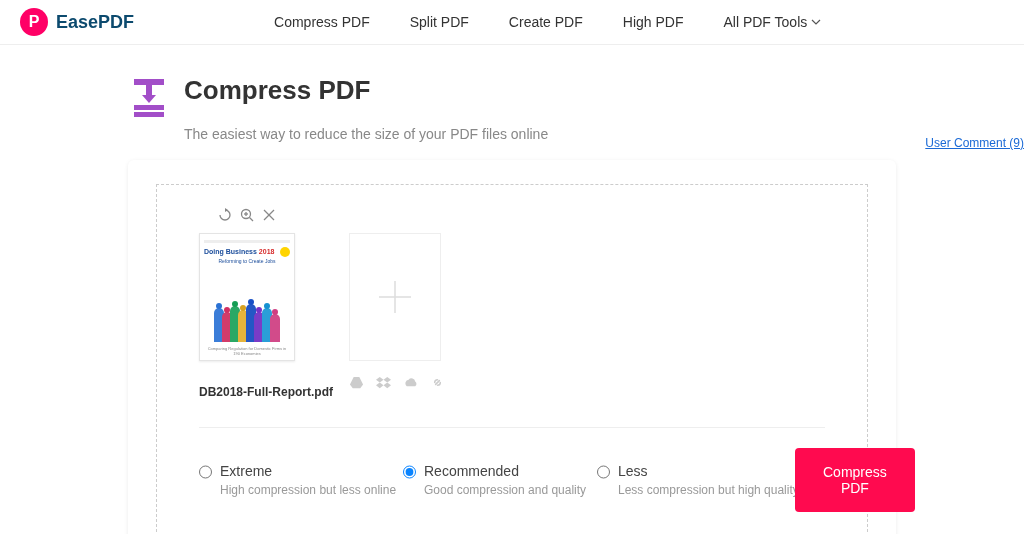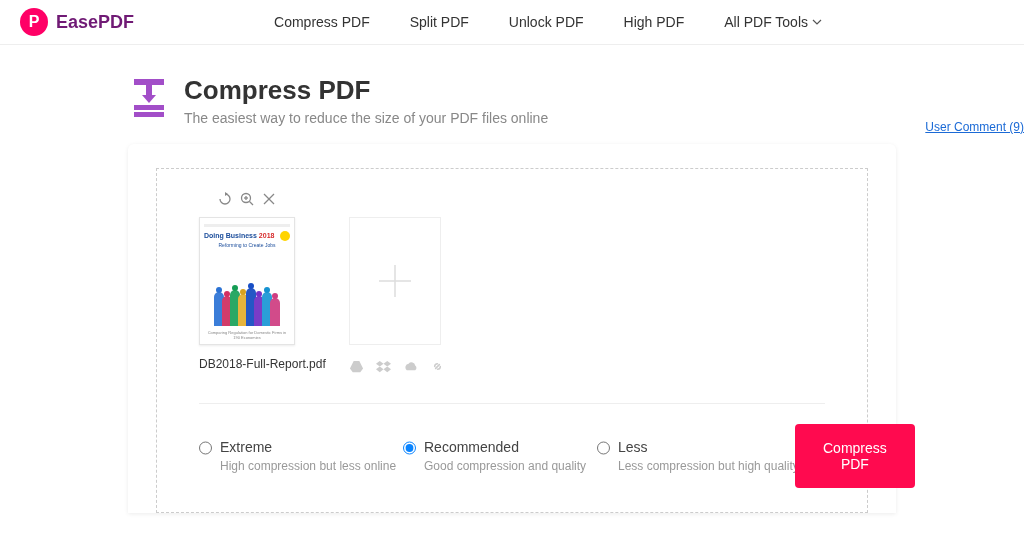--- a/index.html
+++ b/index.html
@@ -1,48 +1,48 @@
 <!DOCTYPE html>
 <html><head>
   <meta charset="utf-8">
   <style>
     * { margin: 0; padding: 0; box-sizing: border-box; }
     body { font-family: -apple-system, BlinkMacSystemFont, "Segoe UI", Arial, sans-serif; background: #fff; width: 1024px; height: 534px; overflow: hidden; }
     
     .header { display: flex; align-items: center; padding: 8px 20px; border-bottom: 1px solid #eee; }
     .logo-wrap { display: flex; align-items: center; gap: 8px; }
     .logo-circle { width: 28px; height: 28px; border-radius: 50%; background: #ff0066; display: flex; align-items: center; justify-content: center; color: #fff; font-weight: 700; font-size: 16px; }
-    .brand { font-size: 18px; font-weight: 700; color: #701a75; }
+    .brand { font-size: 18px; font-weight: 700; color: #0c4a6e; }
     .nav { display: flex; gap: 40px; margin-left: 140px; }
     .nav-item { font-size: 14px; color: #333; cursor: pointer; display: flex; align-items: center; gap: 4px; }
     .chev { display: inline-block; }
     
     .hero { display: flex; align-items: flex-start; padding: 30px 128px 18px; position: relative; }
     .hero-icon { width: 42px; height: 42px; margin-right: 14px; background: #fff; }
     .hero-icon svg { width: 42px; height: 42px; }
     .hero-text h1 { font-size: 26px; font-weight: 700; color: #333; }
-    .hero-text p { font-size: 14px; color: #888; margin-top: 4px; }
+    .hero-text p { font-size: 14px; color: #888; margin-top: 20px; }
     .user-comment { position: absolute; right: 0; bottom: 10px; font-size: 12px; color: #1b6ad6; text-decoration: underline; cursor: pointer; }
     
     .main-card { margin: 0 128px; background: #fff; border-top-left-radius: 6px; border-top-right-radius: 6px; box-shadow: 0 1px 4px rgba(0,0,0,0.08); padding: 24px 28px 0; }
     .dashed-box { border: 1px dashed #ccc; padding: 22px 42px 24px; }
     
     .file-row { display: flex; gap: 54px; align-items: flex-start; }
     .file-item { width: 96px; text-align: center; }
     .file-controls { display: flex; justify-content: center; gap: 6px; margin-bottom: 10px; }
     .fc-btn { width: 16px; height: 16px; color: #888; cursor: pointer; }
     .thumb { width: 96px; height: 128px; border: 1px solid #e4e4e4; box-shadow: 0 1px 2px rgba(0,0,0,0.08); background: #fff; padding: 6px 4px 4px; display: flex; flex-direction: column; }
     .thumb .bar { height: 3px; background: #eee; margin-bottom: 4px; }
     .thumb .title-img { font-size: 7px; line-height: 1.2; color: #1b4d9b; font-weight: 700; display: flex; justify-content: space-between; align-items: center; }
     .thumb .subtitle-img { font-size: 5px; color: #1b4d9b; margin-top: 1px; }
     .people { flex: 1; display: flex; align-items: flex-end; justify-content: center; gap: -4px; margin-top: 6px; }
     .person { width: 10px; height: 32px; border-radius: 5px 5px 0 0; display: inline-block; margin: 0 -1px; position: relative; }
     .person::before { content: ''; position: absolute; top: -5px; left: 50%; transform: translateX(-50%); width: 6px; height: 6px; border-radius: 50%; background: inherit; filter: brightness(0.9) saturate(1.2); }
     .thumb .foot { font-size: 4px; color: #888; text-align: center; margin-top: 4px; }
-    .filename { font-size: 12px; color: #333; margin-top: 12px; white-space: nowrap; }
+    .filename { font-size: 12px; color: #333; margin-top: 24px; white-space: nowrap; font-weight: bold; }
     .sun { width: 10px; height: 10px; background: #ffd400; border-radius: 50%; }
     
     .add-box { width: 96px; text-align: center; margin-top: 26px; }
     .add-tile { width: 92px; height: 128px; border: 1px solid #eee; display: flex; align-items: center; justify-content: center; cursor: pointer; }
     .add-tile svg { width: 44px; height: 44px; }
     .cloud-icons { display: flex; justify-content: center; gap: 12px; margin-top: 14px; }
     .cloud-icons span { width: 16px; height: 16px; color: #bbb; cursor: pointer; }
     
     .divider { border-top: 1px solid #eee; margin: 28px 0 0 0; }
     
@@ -60,21 +60,21 @@
 <body>
 
 <div class="header">
   <div class="logo-wrap">
     <div class="logo-circle">P</div>
     <div class="brand">EasePDF</div>
   </div>
   <div class="nav">
     <div class="nav-item">Compress PDF</div>
     <div class="nav-item">Split PDF</div>
-    <div class="nav-item">Unlock PDF</div>
+    <div class="nav-item">Create PDF</div>
     <div class="nav-item">High PDF</div>
     <div class="nav-item">
       <span>All PDF Tools</span>
       <span class="chev">
         <svg width="10" height="10" viewBox="0 0 10 10">
             <path d="M1 3 L5 7 L9 3" stroke="#555" stroke-width="1.2" fill="none"></path>
           </svg>
       </span>
     </div>
   </div>

